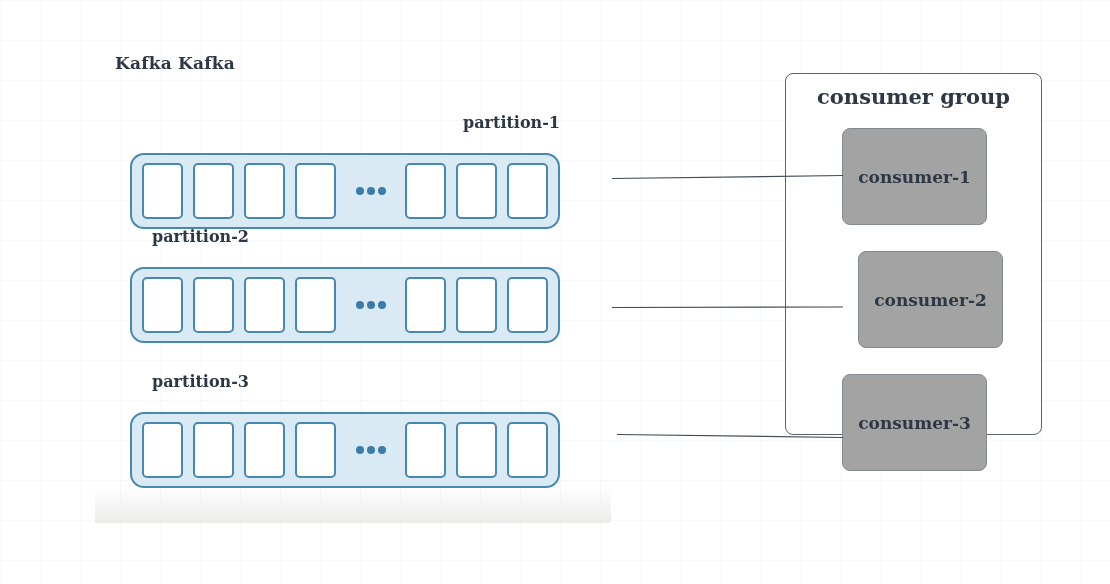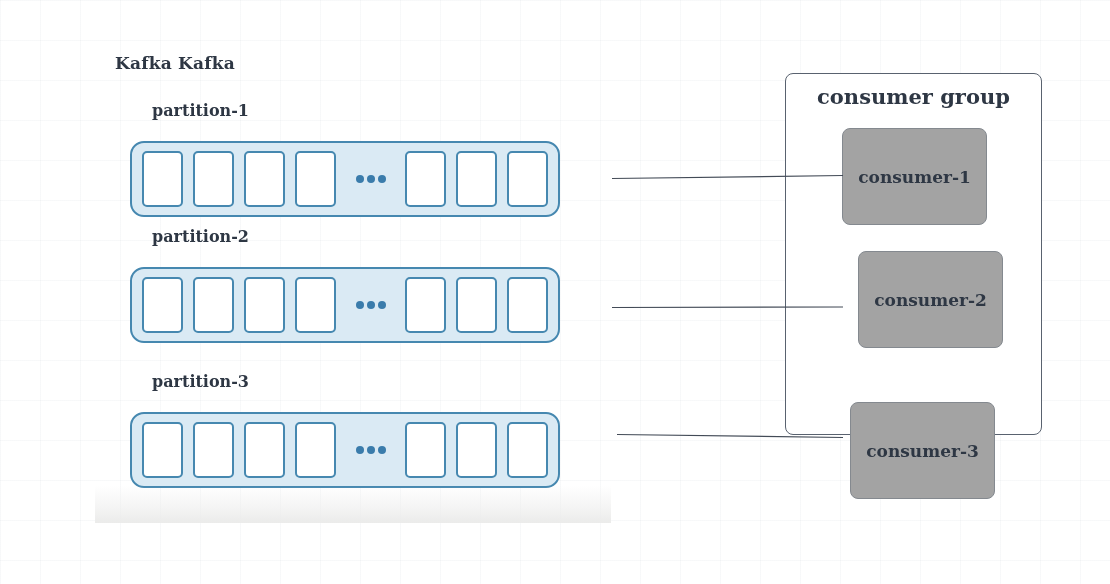--- a/index.html
+++ b/index.html
@@ -38,21 +38,21 @@
     font-size: 17px;
     font-weight: bold;
     color: var(--text-color);
     letter-spacing: 0.2px;
   }
   .partition-group {
     position: absolute;
     left: 130px;
     width: 430px;
   }
-  .partition-group:nth-of-type(1) { top: 101px; }
+  .partition-group:nth-of-type(1) { top: 113px; text-align: right; }
   .partition-group:nth-of-type(2) { top: 227px; }
   .partition-group:nth-of-type(3) { top: 372px; }
   .partition-label {
     margin-left: 22px;
     height: 20px;
     font-size: 16px;
     font-weight: bold;
     color: var(--text-color);
   }
   .partition-box {
@@ -116,21 +116,21 @@
     height: 97px;
     background: #a3a3a3;
     border: 1.3px solid var(--consumer-border);
     border-radius: 8px;
     display: flex;
     align-items: center;
     justify-content: center;
   }
   .consumer-box:nth-of-type(1) { top: 54px; }
   .consumer-box:nth-of-type(2) { top: 177px; margin-left: 16px; }
-  .consumer-box:nth-of-type(3) { top: 328px; margin-left: 8px; }
+  .consumer-box:nth-of-type(3) { top: 300px; }
   .consumer-label {
     font-size: 17px;
     font-weight: bold;
     color: var(--text-color);
   }
   .arrows-layer {
     position: absolute;
     inset: 0;
     width: 1110px;
     height: 584px;

